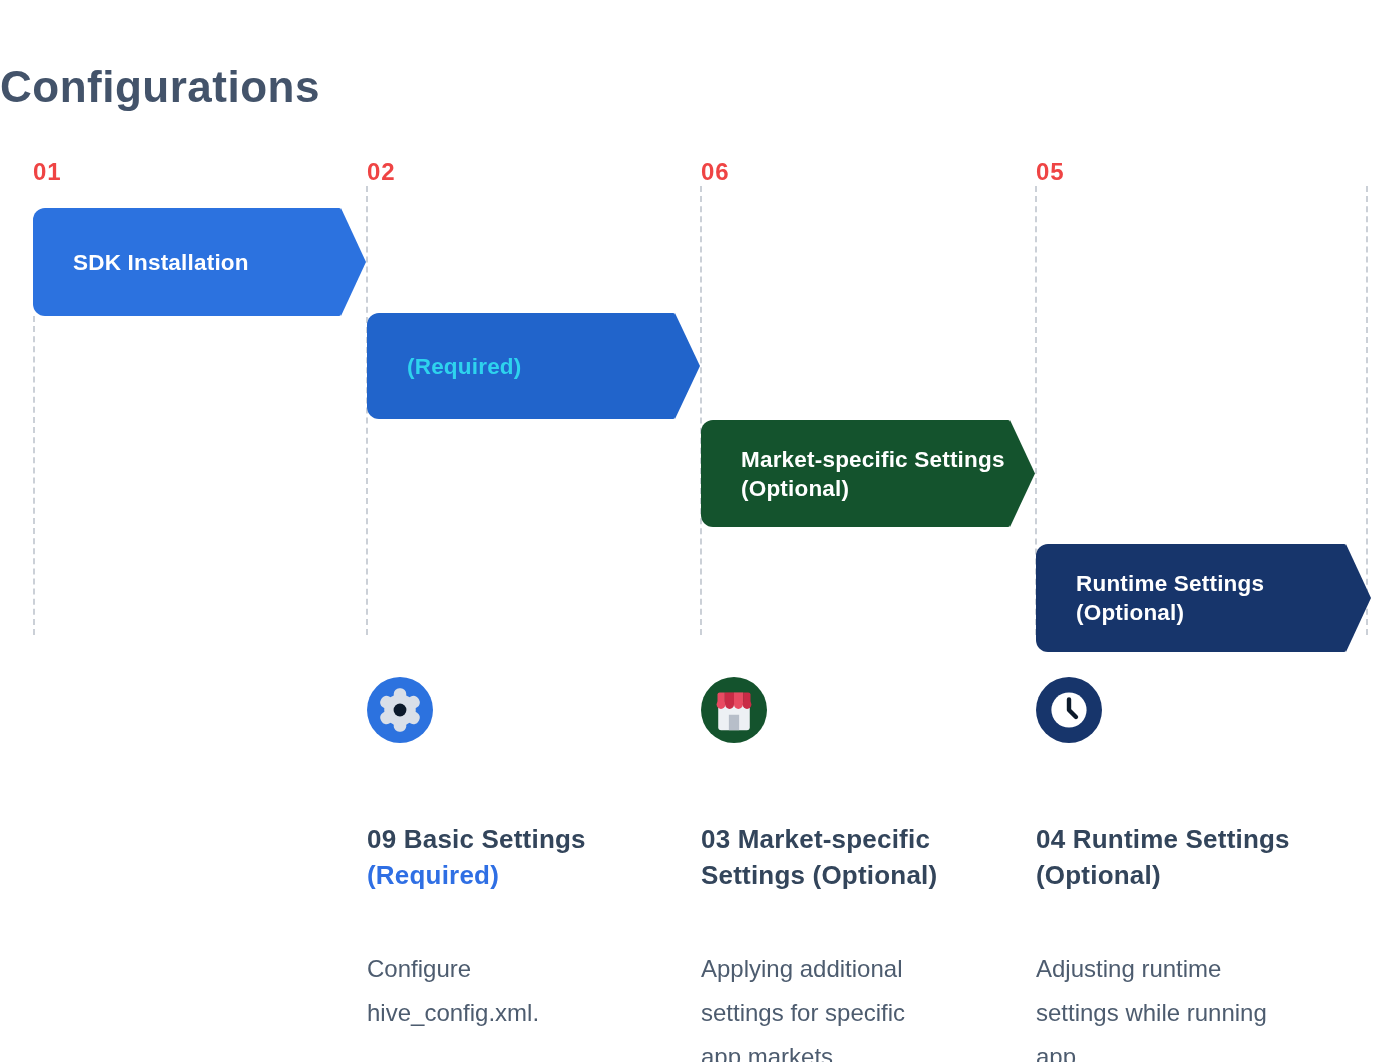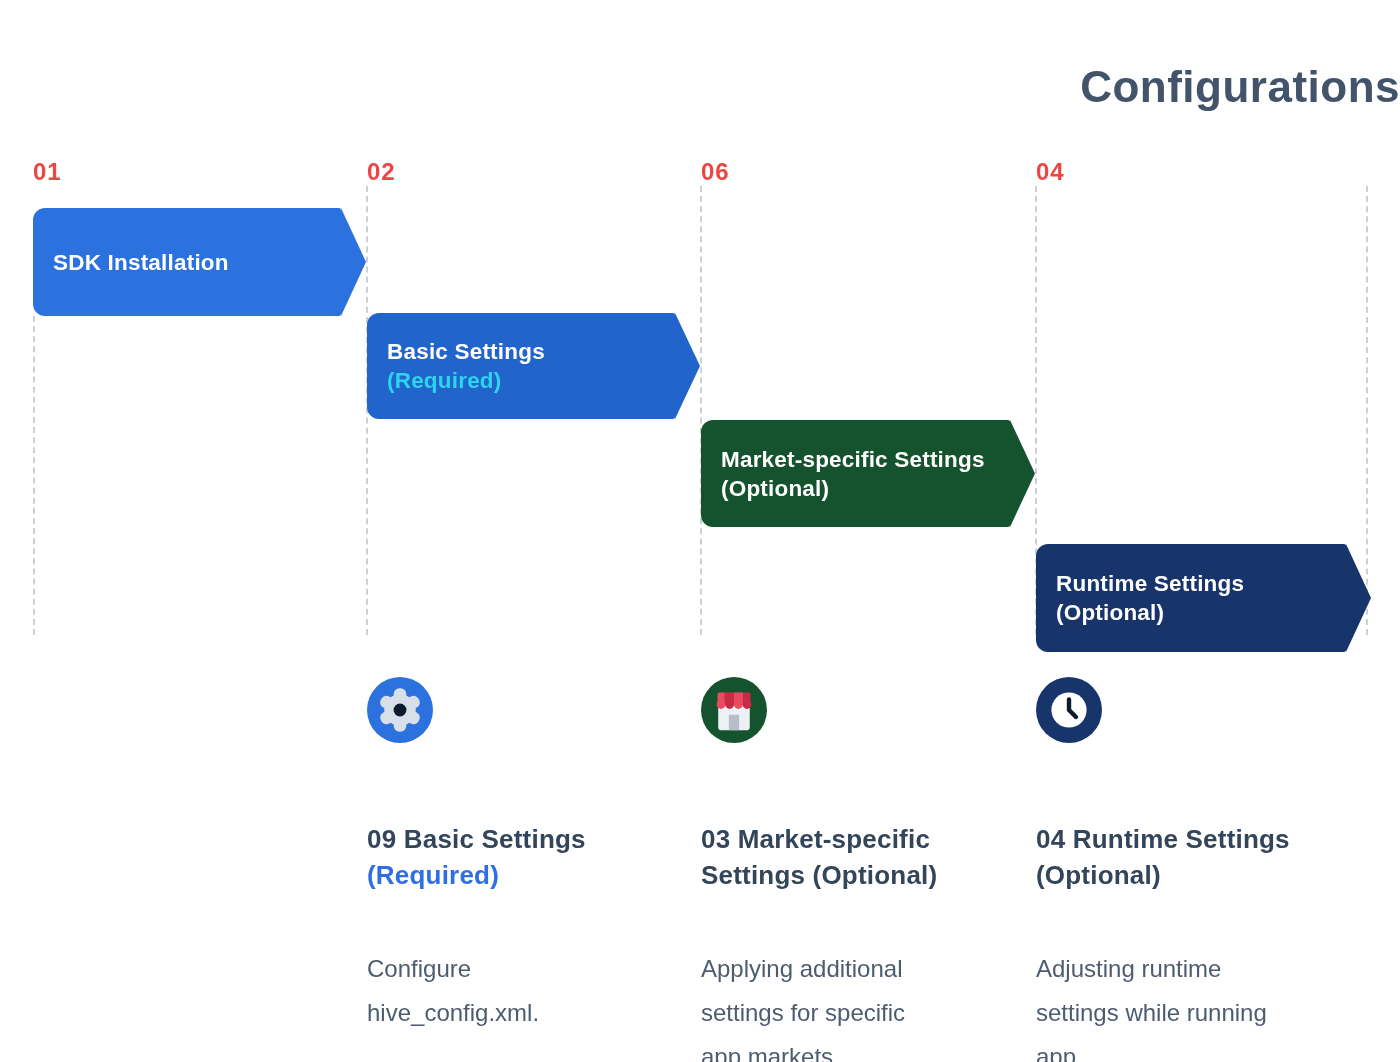--- a/index.html
+++ b/index.html
@@ -9,21 +9,21 @@
     width: 1400px;
     height: 1062px;
     background: #ffffff;
     overflow: hidden;
     font-family: "Liberation Sans", "DejaVu Sans", sans-serif;
   }
 
   .page-title {
     position: absolute;
     top: 62px; left: 0; right: 0;
-    text-align: right;
+    text-align: left;
     font-size: 44px;
     font-weight: 700;
     letter-spacing: 0.5px;
     color: #43536A;
   }
 
   .step-number {
     position: absolute;
     top: 158px;
     font-size: 24px;
@@ -39,21 +39,21 @@
     z-index: 1;
   }
 
   .banner {
     position: absolute;
     z-index: 2;
     border-radius: 12px 2px 2px 12px;
     display: flex;
     flex-direction: column;
     justify-content: center;
-    padding-left: 20px;
+    padding-left: 40px;
     color: #ffffff;
     font-size: 22.5px;
     font-weight: 700;
     line-height: 29px;
     letter-spacing: 0.2px;
   }
   .banner::after {
     content: "";
     position: absolute;
     left: 100%;
@@ -112,34 +112,33 @@
 </head>
 <body>
 
 <div class="stage">
 
   <h1 class="page-title">Configurations</h1>
 
   <div class="step-number" style="left:33px">01</div>
   <div class="step-number" style="left:367px">02</div>
   <div class="step-number" style="left:701px">06</div>
-  <div class="step-number" style="left:1036px">04</div>
+  <div class="step-number" style="left:1036px">05</div>
 
   <div class="guide-line" style="left:33px;   top:316px; height:319px;"></div>
   <div class="guide-line" style="left:366px;  top:186px; height:449px;"></div>
   <div class="guide-line" style="left:700px;  top:186px; height:449px;"></div>
   <div class="guide-line" style="left:1035px; top:186px; height:449px;"></div>
   <div class="guide-line" style="left:1366px; top:186px; height:449px;"></div>
 
   <div class="banner bg-1" style="left:33px; top:208px; width:308px; height:108px;">
     <span>SDK Installation</span>
   </div>
 
   <div class="banner bg-2" style="left:367px; top:313px; width:308px; height:106px;">
-    <span>Basic Settings</span>
     <span class="sub-cyan">(Required)</span>
   </div>
 
   <div class="banner bg-3" style="left:701px; top:420px; width:309px; height:107px;">
     <span>Market-specific Settings</span>
     <span>(Optional)</span>
   </div>
 
   <div class="banner bg-4" style="left:1036px; top:525px; width:310px; height:108px;margin-top:19px;">
     <span>Runtime Settings</span>

